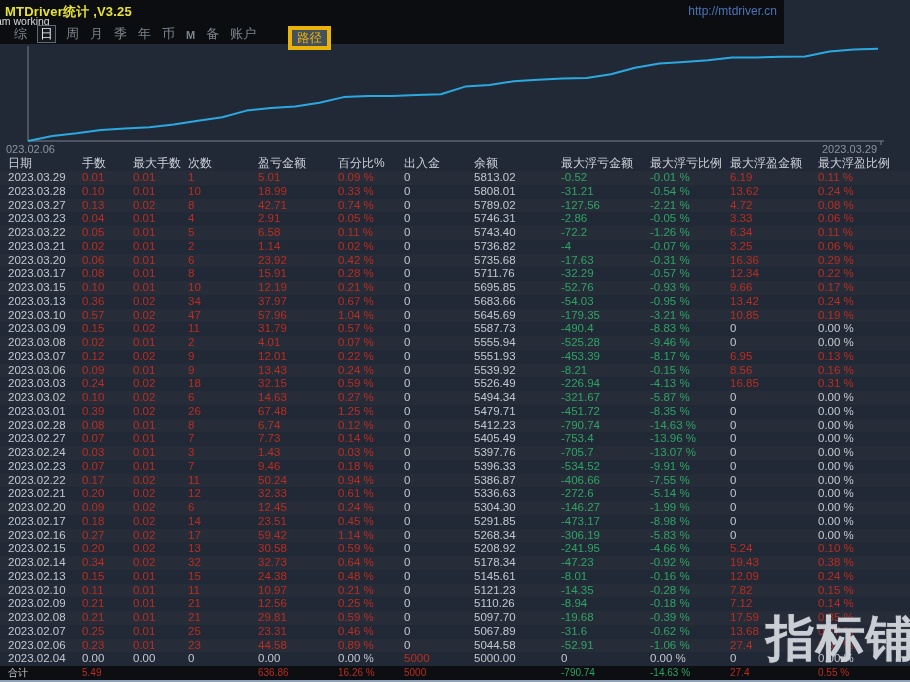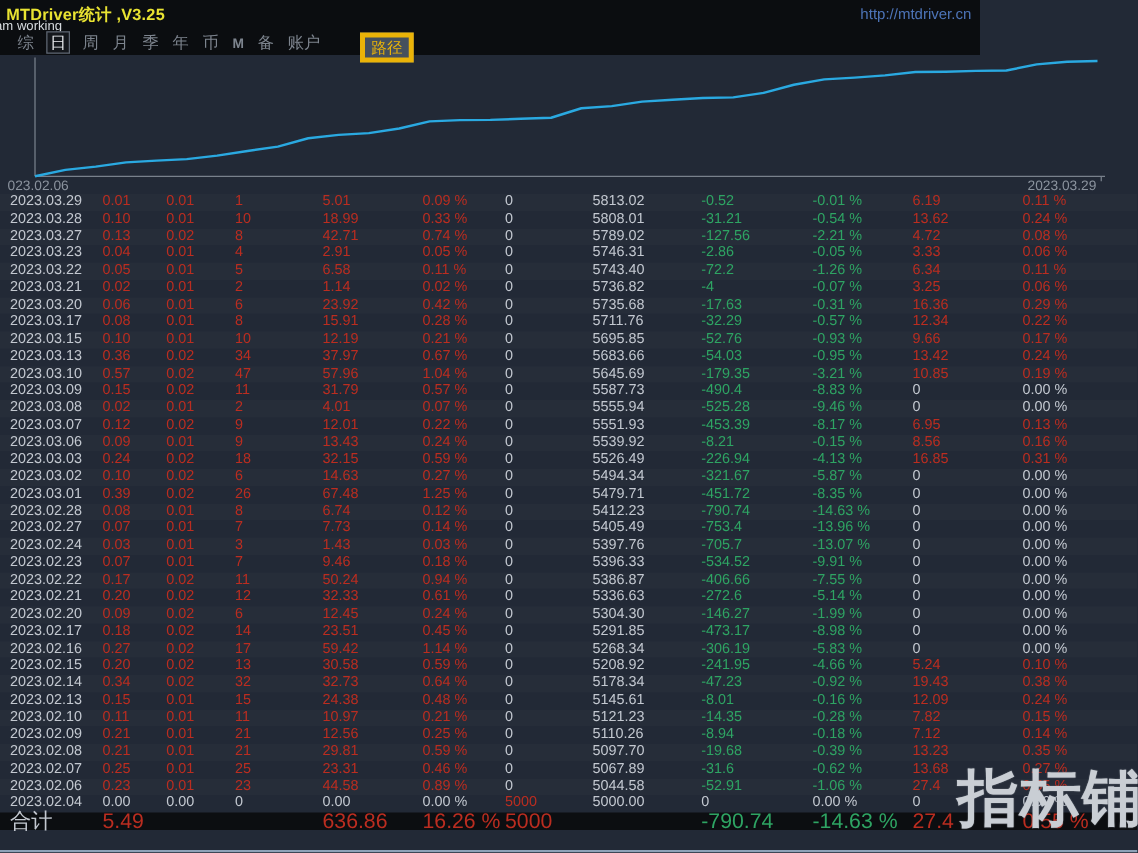--- a/index.html
+++ b/index.html
@@ -28,21 +28,21 @@
   .chart-watermark{position:absolute;left:530px;top:53px;font-size:28px;font-weight:600;color:#fdf000;white-space:nowrap;}
   
   .table{position:absolute;top:155px;left:0;width:910px;}
   .grid{display:grid;grid-template-columns:74px 51px 55px 70px 80px 66px 70px 87px 89px 80px 88px minmax(0,1fr);
     padding-left:8px;align-items:center;}
   .thead{height:16px;font-size:12px;color:#ccd1d9;}
   .thead span{white-space:nowrap;overflow:hidden;}
   .trow{height:13.75px;font-size:11.5px;}
   .trow:nth-child(odd){background:rgba(255,255,255,0.018);}
   .trow span{white-space:nowrap;overflow:hidden;line-height:13.75px;}
-  .trow-total{height:14px;background:#0c0e11;font-size:17px;}
+  .trow-total{height:14px;background:#0c0e11;font-size:10px;}
   .trow-total span{line-height:14px;}
   .c-txt{color:#c3c8d0;}
   .c-red{color:#bb2d20;}
   .c-grn{color:#2ea463;}
   .bottom-edge{position:absolute;left:0;bottom:0;width:910px;height:2px;background:#8fa2b8;}
   .brand-watermark{position:absolute;left:766px;top:606px;font-size:49px;font-weight:bold;
     color:#c9ced4;letter-spacing:1px;white-space:nowrap;text-shadow:0 0 1px #9aa0a8;}
 </style>
 </head>
 <body>
@@ -71,20 +71,34 @@
       <line x1="28" y1="2" x2="28" y2="97" stroke="#79818c" stroke-width="1"></line>
       <line x1="28" y1="97" x2="884" y2="97" stroke="#79818c" stroke-width="1"></line>
       <line x1="881" y1="97" x2="881" y2="101" stroke="#79818c" stroke-width="1"></line>
       <polyline points="28.0,97.0 52.3,91.9 76.6,89.3 100.9,85.9 125.1,84.5 149.4,83.3 173.7,80.5 198.0,76.8 222.3,73.3 246.6,66.6 270.9,63.9 295.1,62.5 319.4,58.8 343.7,53.1 368.0,52.1 392.3,51.9 416.6,51.0 440.9,50.2 465.1,42.6 489.4,40.9 513.7,37.3 538.0,35.8 562.3,34.4 586.6,33.9 610.9,30.3 635.1,23.8 659.4,19.5 683.7,18.1 708.0,16.3 732.3,13.6 756.6,13.4 780.9,12.7 805.1,12.4 829.4,7.5 853.7,5.4 878.0,4.8" fill="none" stroke="#2aa9e1" stroke-width="2" stroke-linejoin="round"></polyline>
     </svg>
   <div class="xlabel-left">023.02.06</div>
   <div class="xlabel-right">2023.03.29</div>
 </div>
 
 <div class="table">
+  <div class="grid thead" id="thead">
+      <span class="">日期</span>
+      <span class="">手数</span>
+      <span class="">最大手数</span>
+      <span class="">次数</span>
+      <span class="">盈亏金额</span>
+      <span class="">百分比%</span>
+      <span class="">出入金</span>
+      <span class="">余额</span>
+      <span class="">最大浮亏金额</span>
+      <span class="">最大浮亏比例</span>
+      <span class="">最大浮盈金额</span>
+      <span class="">最大浮盈比例</span>
+    </div>
   <div id="tbody">
       <div class="grid trow">
         <span class="c-txt">2023.03.29</span>
         <span class="c-red">0.01</span>
         <span class="c-red">0.01</span>
         <span class="c-red">1</span>
         <span class="c-red">5.01</span>
         <span class="c-red">0.09 %</span>
         <span class="c-txt">0</span>
         <span class="c-txt">5813.02</span>
@@ -531,21 +545,21 @@
         <span class="c-txt">2023.02.08</span>
         <span class="c-red">0.21</span>
         <span class="c-red">0.01</span>
         <span class="c-red">21</span>
         <span class="c-red">29.81</span>
         <span class="c-red">0.59 %</span>
         <span class="c-txt">0</span>
         <span class="c-txt">5097.70</span>
         <span class="c-grn">-19.68</span>
         <span class="c-grn">-0.39 %</span>
-        <span class="c-red">13.23</span>
+        <span class="c-red">17.59</span>
         <span class="c-red">0.35 %</span>
       </div>
       <div class="grid trow">
         <span class="c-txt">2023.02.07</span>
         <span class="c-red">0.25</span>
         <span class="c-red">0.01</span>
         <span class="c-red">25</span>
         <span class="c-red">23.31</span>
         <span class="c-red">0.46 %</span>
         <span class="c-txt">0</span>

